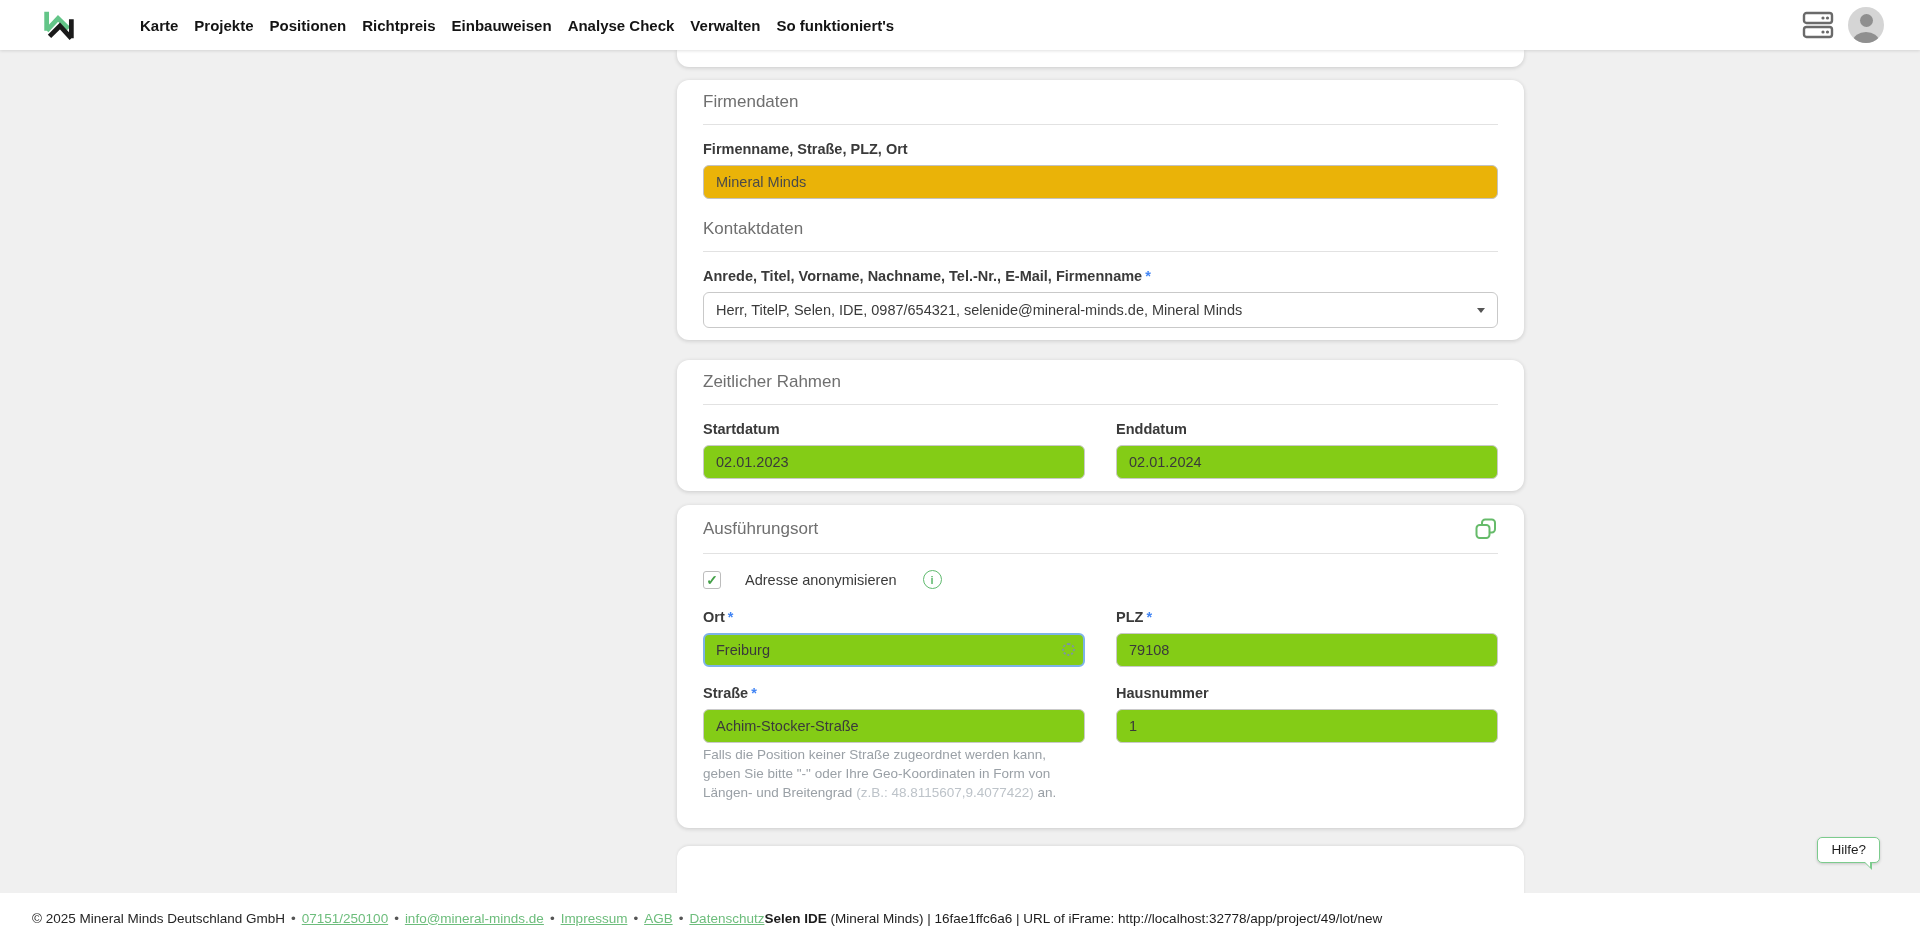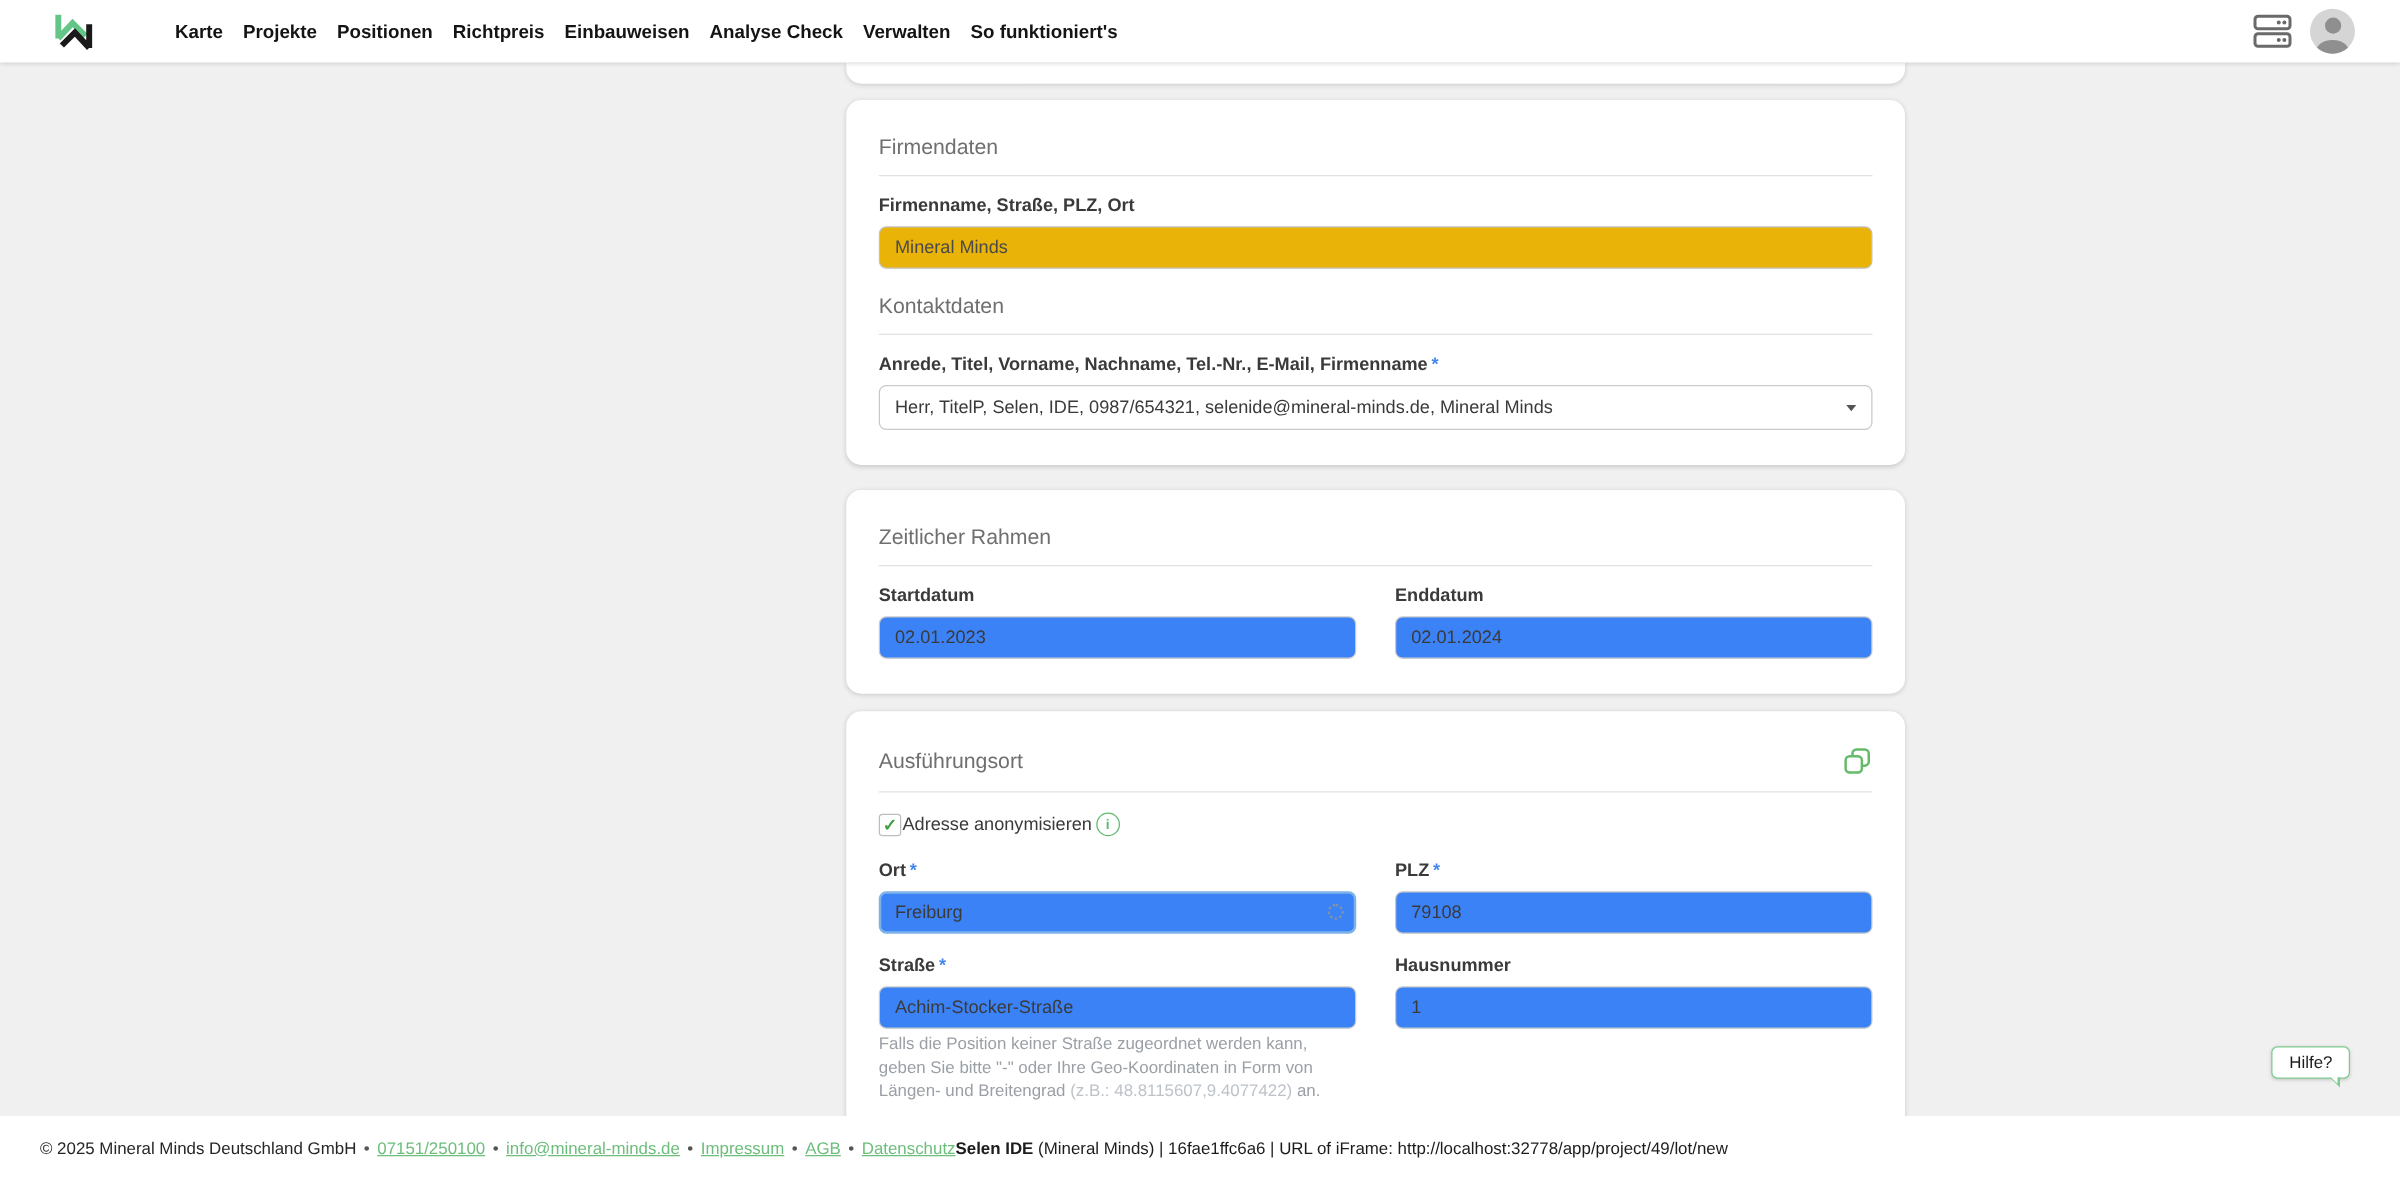--- a/index.html
+++ b/index.html
@@ -27,34 +27,34 @@
     position:relative; overflow:hidden; cursor:pointer; flex:0 0 auto;
   }
   .avatar .head { position:absolute; left:50%; top:7px; width:13px; height:13px; margin-left:-6.5px; border-radius:50%; background:#8f8f8f; }
   .avatar .body { position:absolute; left:50%; bottom:-7px; width:26px; height:18px; margin-left:-13px; border-radius:50%; background:#8f8f8f; }
 
   
   .content { position:absolute; top:50px; left:677px; width:847px; }
   .card {
     background:#fff; border-radius:12px;
     box-shadow:0 1px 4px rgba(0,0,0,.16);
-    padding:28px 26px;
+    padding:12px 26px;
   }
   .card-top-partial { height:17px; padding:0; border-radius:0 0 12px 12px; margin-bottom:13px; }
   .card-bottom-partial { margin-top:18px; height:60px; padding:0; border-radius:12px 12px 0 0; box-shadow:0 -1px 3px rgba(0,0,0,.08); }
 
   .section-title { font-size:17px; font-weight:400; color:#6f6f6f; margin:0 0 12px; }
   .divider { border:none; border-top:1px solid #e2e2e2; margin:0 0 16px; }
 
   .field-label { display:block; font-size:14.5px; font-weight:700; color:#3a3a3a; margin-bottom:8px; }
   .req { color:#4285f4; margin-left:3px; }
 
   .text-input {
     width:100%; height:34px; border:1px solid #c9c9c9; border-radius:6px;
-    padding:0 12px; font-size:14.5px; color:#3a3a3a; background:#3b82f6;
+    padding:0 12px; font-size:14.5px; color:#3a3a3a; background:#84cc16;
     font-family:inherit; outline:none;
   }
   .text-input.readonly { background:#eab308; border-color:#c2c2c2; color:#4a4a4a; }
   .text-input.focused { border:2px solid #7db3e8; padding:0 11px; }
 
   .select-box {
     position:relative; height:36px; border:1px solid #c9c9c9; border-radius:6px;
     background:#fff; display:flex; align-items:center;
     padding:0 32px 0 12px; font-size:14.5px; color:#3a3a3a; cursor:pointer;
   }
@@ -64,21 +64,21 @@
     border-right:4px solid transparent; border-top:5px solid #555;
   }
 
   .grid2 { display:grid; grid-template-columns:1fr 1fr; column-gap:31px; }
   .form-group { margin-bottom:18px; }
   .mt20 { margin-top:20px; }
 
   .card-header { display:flex; align-items:center; justify-content:space-between; margin:0 0 12px;text-align:center; }
   .card-header .section-title { margin:0; }
 
-  .checkbox-row { display:flex; align-items:center; gap:1px; margin:2px 0 20px; }
+  .checkbox-row { display:flex; align-items:center; gap:24px; margin:2px 0 20px; }
   .checkbox {
     width:18px; height:18px; border:1px solid #bdbdbd; border-radius:3px; background:#fff;
     display:flex; align-items:center; justify-content:center; cursor:pointer;
   }
   .checkbox::after { content:"✓"; color:#43a047; font-size:14px; font-weight:700; line-height:1; }
   .checkbox-label { font-size:14.5px; color:#3a3a3a; }
   .info-icon {
     width:19px; height:19px; border:1.6px solid #5fba6e; border-radius:50%;
     color:#5fba6e; font-size:11px; font-weight:700;
     display:flex; align-items:center; justify-content:center;

